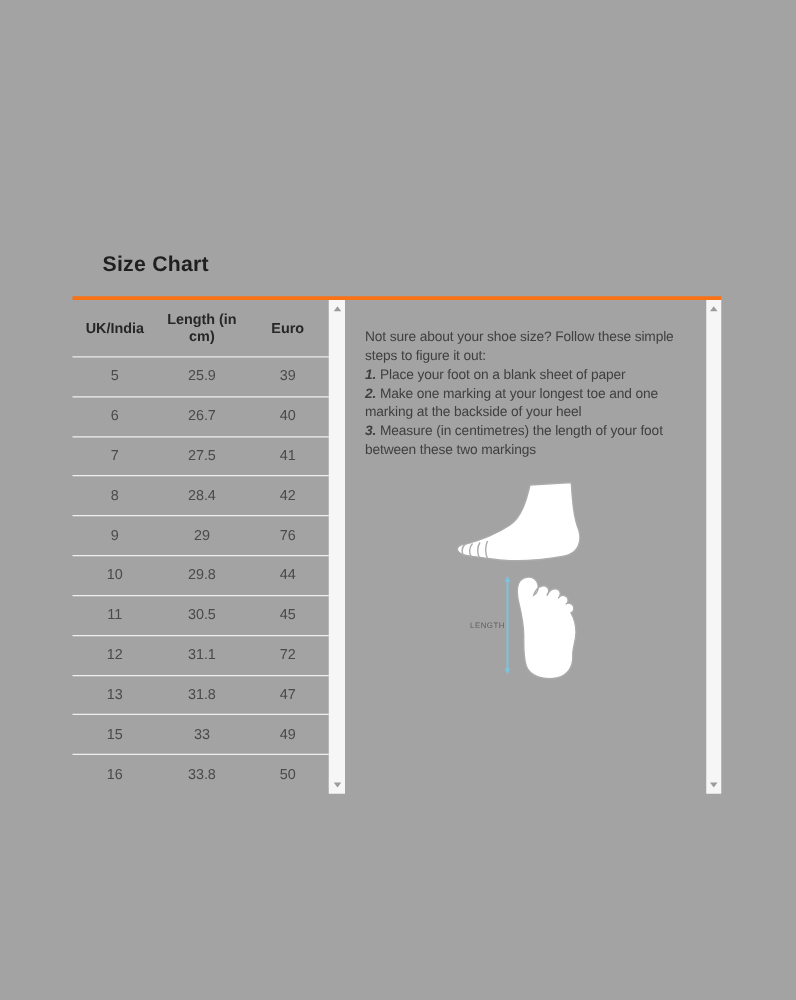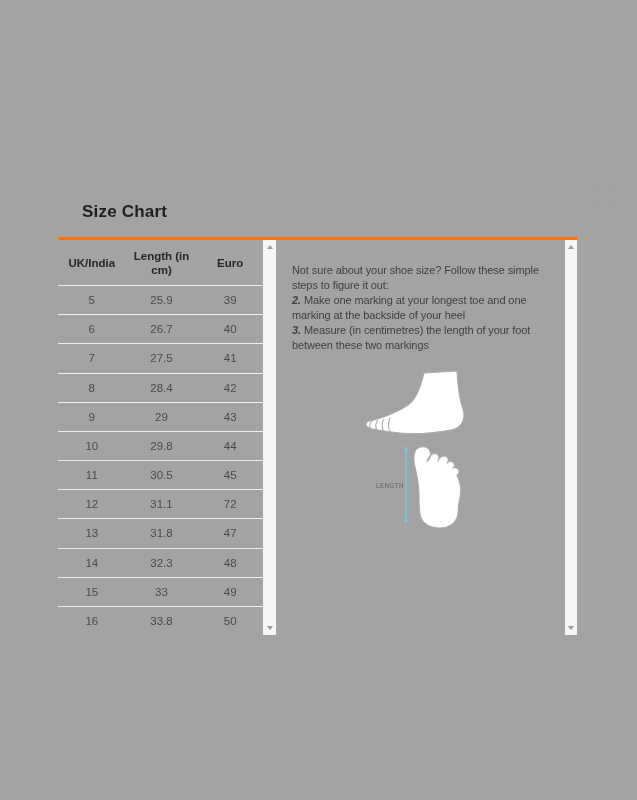--- a/index.html
+++ b/index.html
@@ -86,21 +86,21 @@
         <div class="dc c2">41</div>
       </div>
       <div class="t-row">
         <div class="dc c0">8</div>
         <div class="dc c1">28.4</div>
         <div class="dc c2">42</div>
       </div>
       <div class="t-row">
         <div class="dc c0">9</div>
         <div class="dc c1">29</div>
-        <div class="dc c2">43</div>
+        <div class="dc c2">76</div>
       </div>
       <div class="t-row">
         <div class="dc c0">10</div>
         <div class="dc c1">29.8</div>
         <div class="dc c2">44</div>
       </div>
       <div class="t-row">
         <div class="dc c0">11</div>
         <div class="dc c1">30.5</div>
         <div class="dc c2">45</div>
@@ -109,44 +109,40 @@
         <div class="dc c0">12</div>
         <div class="dc c1">31.1</div>
         <div class="dc c2">72</div>
       </div>
       <div class="t-row">
         <div class="dc c0">13</div>
         <div class="dc c1">31.8</div>
         <div class="dc c2">47</div>
       </div>
       <div class="t-row">
-        <div class="dc c0">14</div>
-        <div class="dc c1">32.3</div>
-        <div class="dc c2">48</div>
-      </div>
-      <div class="t-row">
         <div class="dc c0">15</div>
         <div class="dc c1">33</div>
         <div class="dc c2">49</div>
       </div>
       <div class="t-row">
         <div class="dc c0">16</div>
         <div class="dc c1">33.8</div>
         <div class="dc c2">50</div>
       </div>
     </div>
 
     <div class="sbar sbar-table">
       <div class="arr-up"></div>
       <div class="arr-down"></div>
     </div>
 
     <div class="panel">
       <div class="panel-text">
         <div>Not sure about your shoe size? Follow these simple steps to figure it out:</div>
+        <div><span class="step-marker">1.</span> <span>Place your foot on a blank sheet of paper</span></div>
         <div><span class="step-marker">2.</span> <span>Make one marking at your longest toe and one marking at the backside of your heel</span></div>
         <div><span class="step-marker">3.</span> <span>Measure (in centimetres) the length of your foot between these two markings</span></div>
       </div>
 
       <svg class="foot-diagram" width="170" height="168" viewBox="0 0 170 168">
         <g stroke="#ababab" stroke-width="1.1" fill="#ffffff">
           <path d="M 66,6 L 99,4
                    C 100,20 101,32 105,42
                    C 108,52 104,61 93,63
                    C 76,66 52,68 34,65

